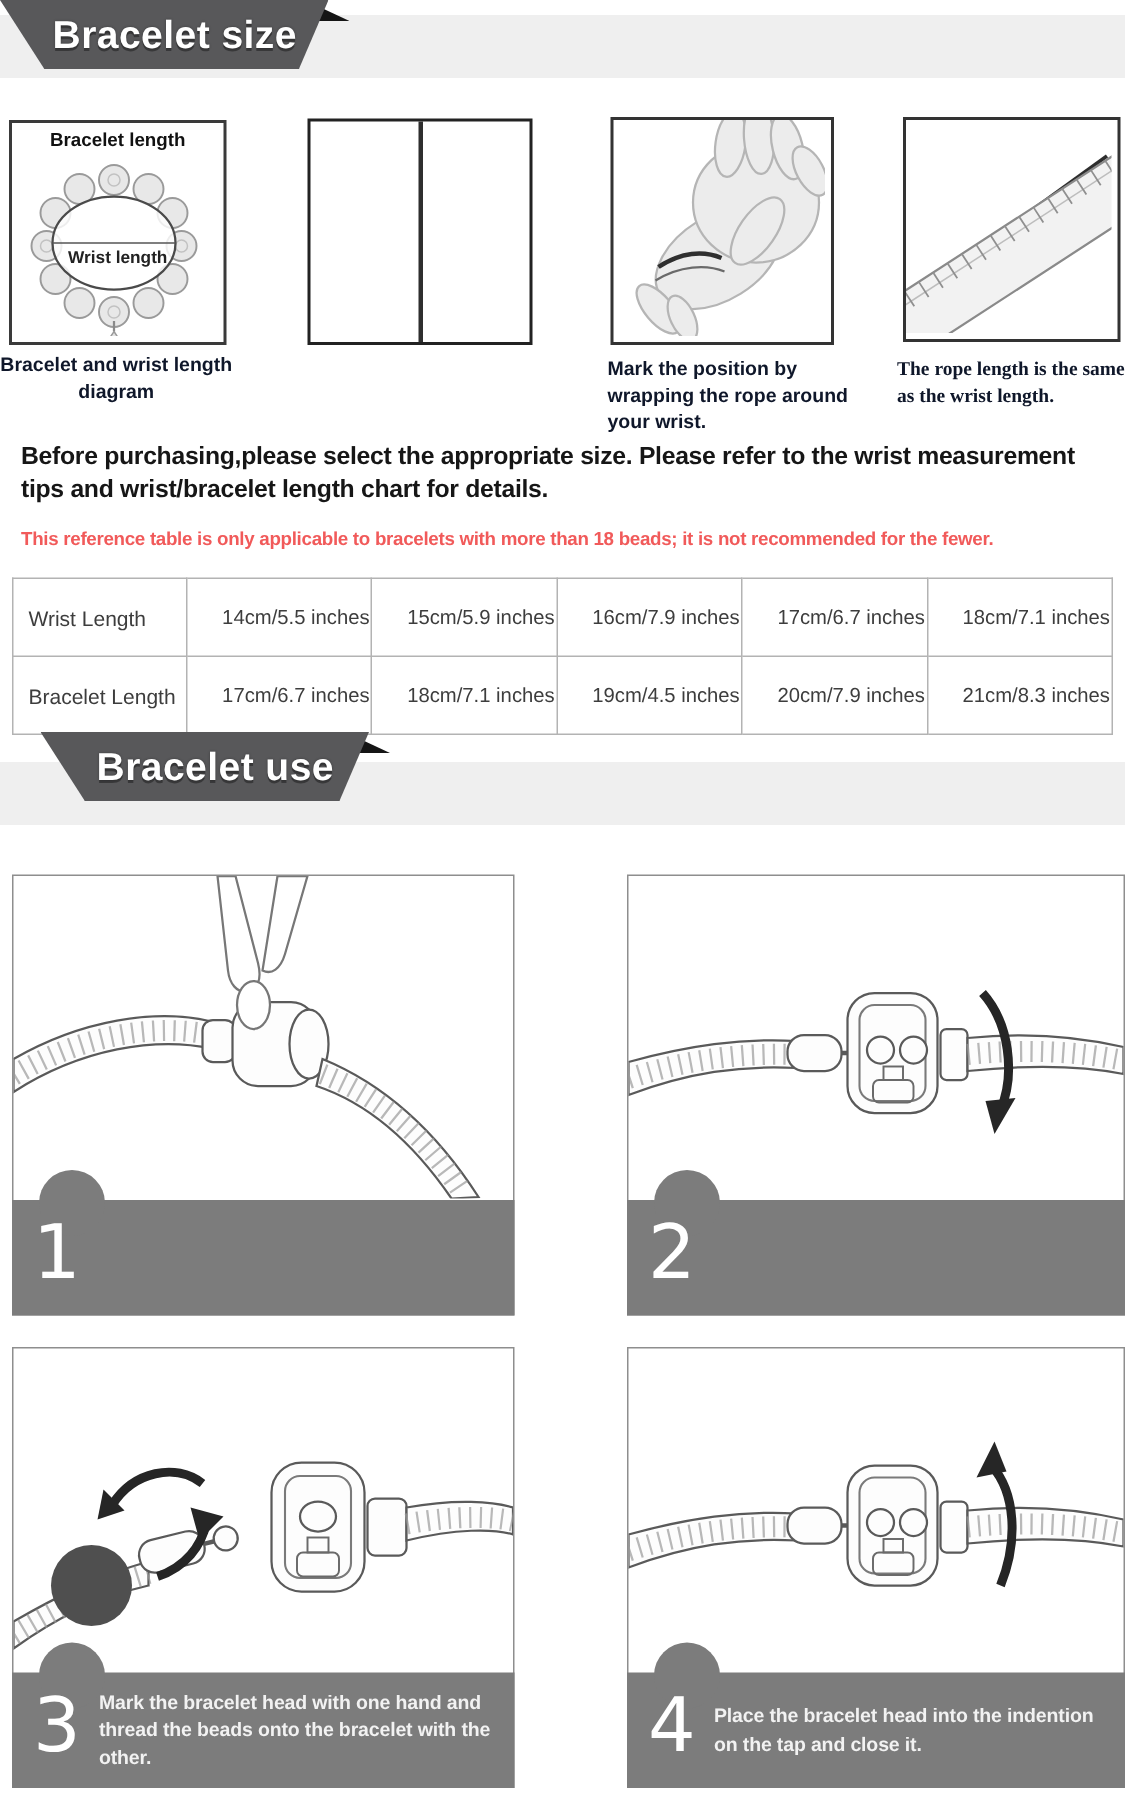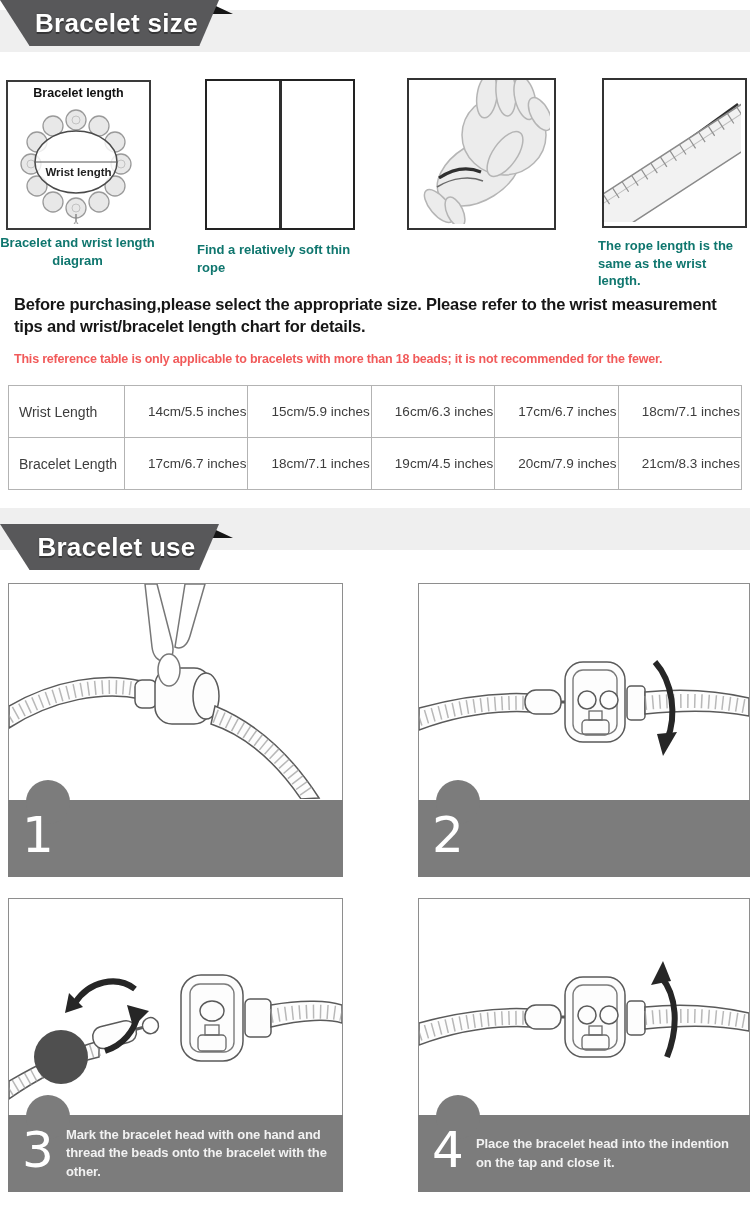--- a/index.html
+++ b/index.html
@@ -5,45 +5,45 @@
   html,body { margin:0; padding:0; background:#fff; }
   .page { position:relative; width:750px; height:1213px; background:#ffffff; overflow:hidden;
           font-family:"Liberation Sans","DejaVu Sans",sans-serif; }
 
   
   .band { position:absolute; left:0; width:750px; height:42px; background:#efefef; }
   #band1 { top:10px; }
   #band2 { top:508px; }
   .ribbon { position:absolute; left:0; width:240px; height:46px; }
   #ribbon1 { top:0; }
-  #ribbon2 { top:524px; }
+  #ribbon2 { top:488px;margin-left:27px; }
   .ribbon .fold { position:absolute; left:203px; top:0; width:30px; height:14px; background:#151515;
                   clip-path:polygon(0 0,100% 100%,0 100%); }
   .ribbon .shape { position:absolute; left:0; top:0; width:219px; height:46px; background:#58585a;
                    clip-path:polygon(0 0,100% 0,91% 100%,13.5% 100%);
                    display:flex; align-items:center; justify-content:center;
                    box-shadow:0 3px 4px rgba(0,0,0,.25); }
   .ribbon .rlabel { color:#ffffff; font-size:26px; font-weight:800; letter-spacing:.3px; padding-left:14px;
                     text-shadow:0 2px 0 rgba(0,0,0,.35), 0 0 2px rgba(0,0,0,.3); }
 
   
   .figbox { position:absolute; background:#fff; border:2px solid #3a3a3a; }
   #fig1 { left:6px;   top:80px; width:141px; height:146px; }
   #fig2 { left:205px; top:79px; width:146px; height:147px; border-color:#222; }
   #fig3 { left:407px; top:78px; width:145px; height:148px; border-color:#333; }
   #fig4 { left:602px; top:78px; width:141px; height:146px; border-color:#333; }
   .figbox svg { position:absolute; left:0; top:0; }
   .fig1-top  { position:absolute; top:4px;  left:0; right:0; text-align:center; font-weight:700; font-size:12.5px; color:#111; }
   .fig1-wrist{ position:absolute; top:84px; left:0; right:0; text-align:center; font-weight:700; font-size:11.5px; color:#222; }
   .rope-line { position:absolute; left:calc(50% - 1.5px); top:0; bottom:0; width:3px; background:#2e2e2e; }
-  .figcap { position:absolute; font-weight:700; font-size:13px; color:#0f766e; line-height:1.35; }
+  .figcap { position:absolute; font-weight:700; font-size:13px; color:#0f172a; line-height:1.35; }
   #cap1 { left:0px;   top:234px; width:155px; text-align:center; }
   #cap2 { left:197px; top:241px; width:178px; }
   #cap3 { left:405px; top:237px; width:162px; }
-  #cap4 { left:598px; top:237px; width:152px; }
+  #cap4 { left:598px; top:237px; width:152px;font-family:Liberation Serif, serif; }
 
   
   #intro { position:absolute; left:14px; top:294px; width:730px; font-size:16.5px; font-weight:700;
            color:#161616; line-height:1.32; letter-spacing:-0.2px; }
   #note  { position:absolute; left:14px; top:352px; width:734px; font-size:12.5px; font-weight:700;
            color:#f15a5a; letter-spacing:-0.2px; }
   #sizechart { position:absolute; left:8px; top:385px; width:734px; border-collapse:collapse; table-layout:fixed;
                background:#fff; }
   #sizechart td { border:1px solid #b3b3b3; height:49px; font-size:13.5px; color:#3d3d3d; text-align:right; }
   #sizechart td.rowhead { text-align:left; padding-left:10px; font-size:14px; }
@@ -107,39 +107,39 @@
       <line x1="27" y1="80" x2="109" y2="80" stroke="#555" stroke-width="1"></line>
     </svg>
     <div class="fig1-top">Bracelet length</div>
     <div class="fig1-wrist">Wrist length</div>
   </div>
   <div class="figcap" id="cap1">Bracelet and wrist length diagram</div>
 
   <div class="figbox" id="fig2">
     <div class="rope-line"></div>
   </div>
-  <div class="figcap" id="cap2">Find a relatively soft thin rope</div>
 
   <div class="figbox" id="fig3">
     <svg width="141" height="144" viewBox="0 0 141 144">
       <g fill="#ececec" stroke="#b5b5b5" stroke-width="1.5">
         <ellipse cx="70" cy="92" rx="46" ry="28" transform="rotate(-32 70 92)"></ellipse>
         <ellipse cx="95" cy="55" rx="42" ry="40"></ellipse>
         <ellipse cx="78" cy="16" rx="10" ry="22" transform="rotate(8 78 16)"></ellipse>
         <ellipse cx="97" cy="12" rx="10" ry="24" transform="rotate(-4 97 12)"></ellipse>
         <ellipse cx="116" cy="18" rx="10" ry="22" transform="rotate(-14 116 18)"></ellipse>
         <ellipse cx="131" cy="34" rx="9" ry="18" transform="rotate(-28 131 34)"></ellipse>
         <ellipse cx="96" cy="74" rx="12" ry="26" transform="rotate(35 96 74)"></ellipse>
         <ellipse cx="30" cy="126" rx="9" ry="20" transform="rotate(-40 30 126)"></ellipse>
         <ellipse cx="46" cy="132" rx="8" ry="16" transform="rotate(-25 46 132)"></ellipse>
       </g>
       <path d="M30,98 C45,88 60,87 72,92" fill="none" stroke="#2f2f2f" stroke-width="3"></path>
       <path d="M28,107 C44,97 62,96 74,101" fill="none" stroke="#6a6a6a" stroke-width="1.5"></path>
     </svg>
   </div>
+  <div class="figcap" id="cap3">Mark the position by wrapping the rope around your wrist.</div>
 
   <div class="figbox" id="fig4">
     <svg width="137" height="142" viewBox="0 0 137 142">
       <line x1="4" y1="118" x2="134" y2="24" stroke="#2e2e2e" stroke-width="2.5"></line>
       <g transform="rotate(-33 68 86)">
         <rect x="-42" y="72" width="220" height="40" fill="#f2f2f2" stroke="#8a8a8a" stroke-width="1.5"></rect>
         <line x1="-42" y1="80" x2="178" y2="80" stroke="#bdbdbd" stroke-width="1"></line>
         <line x1="-40" y1="78" x2="176" y2="78" stroke="#909090" stroke-width="12" stroke-dasharray="1.2,10.2"></line>
       </g>
     </svg>
@@ -156,21 +156,21 @@
         <col>
         <col>
         <col>
         <col>
       </colgroup>
     <tbody>
         <tr>
       <td class="rowhead">Wrist Length</td>
       <td>14cm/5.5 inches</td>
       <td>15cm/5.9 inches</td>
-      <td>16cm/6.3 inches</td>
+      <td>16cm/7.9 inches</td>
       <td>17cm/6.7 inches</td>
       <td>18cm/7.1 inches</td>
     </tr>
     <tr>
       <td class="rowhead">Bracelet Length</td>
       <td>17cm/6.7 inches</td>
       <td>18cm/7.1 inches</td>
       <td>19cm/4.5 inches</td>
       <td>20cm/7.9 inches</td>
       <td>21cm/8.3 inches</td>

